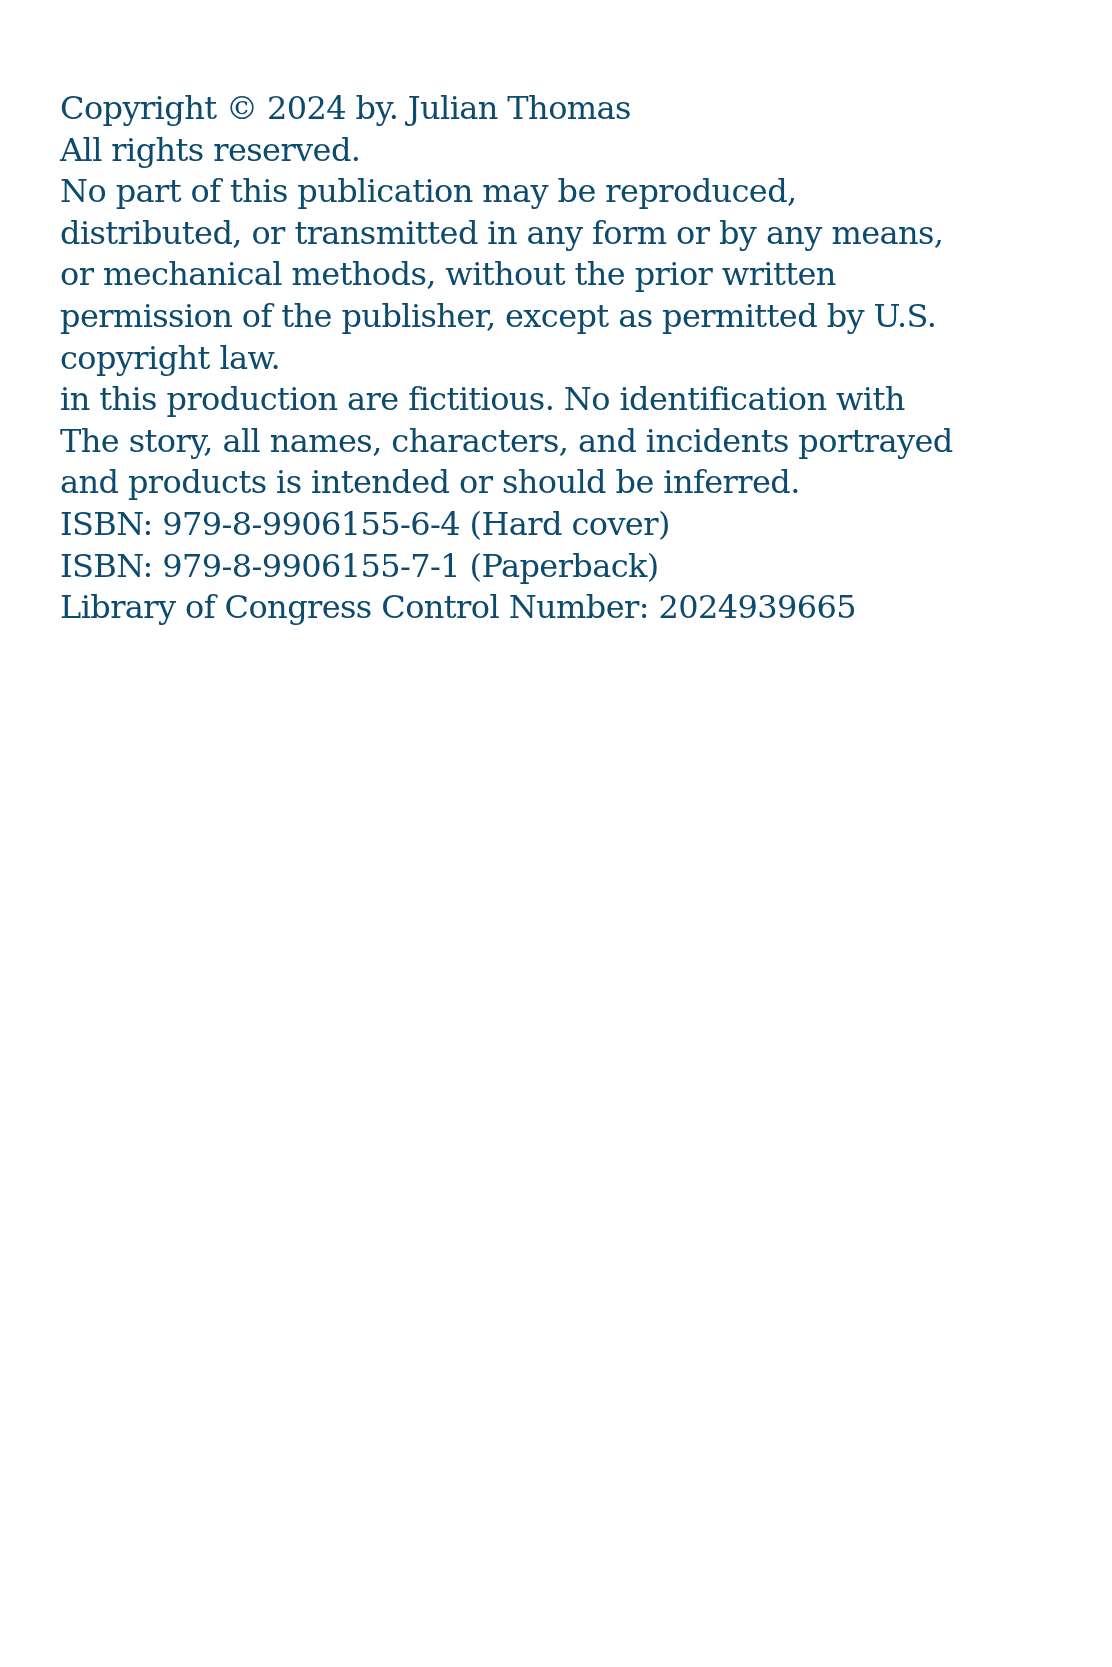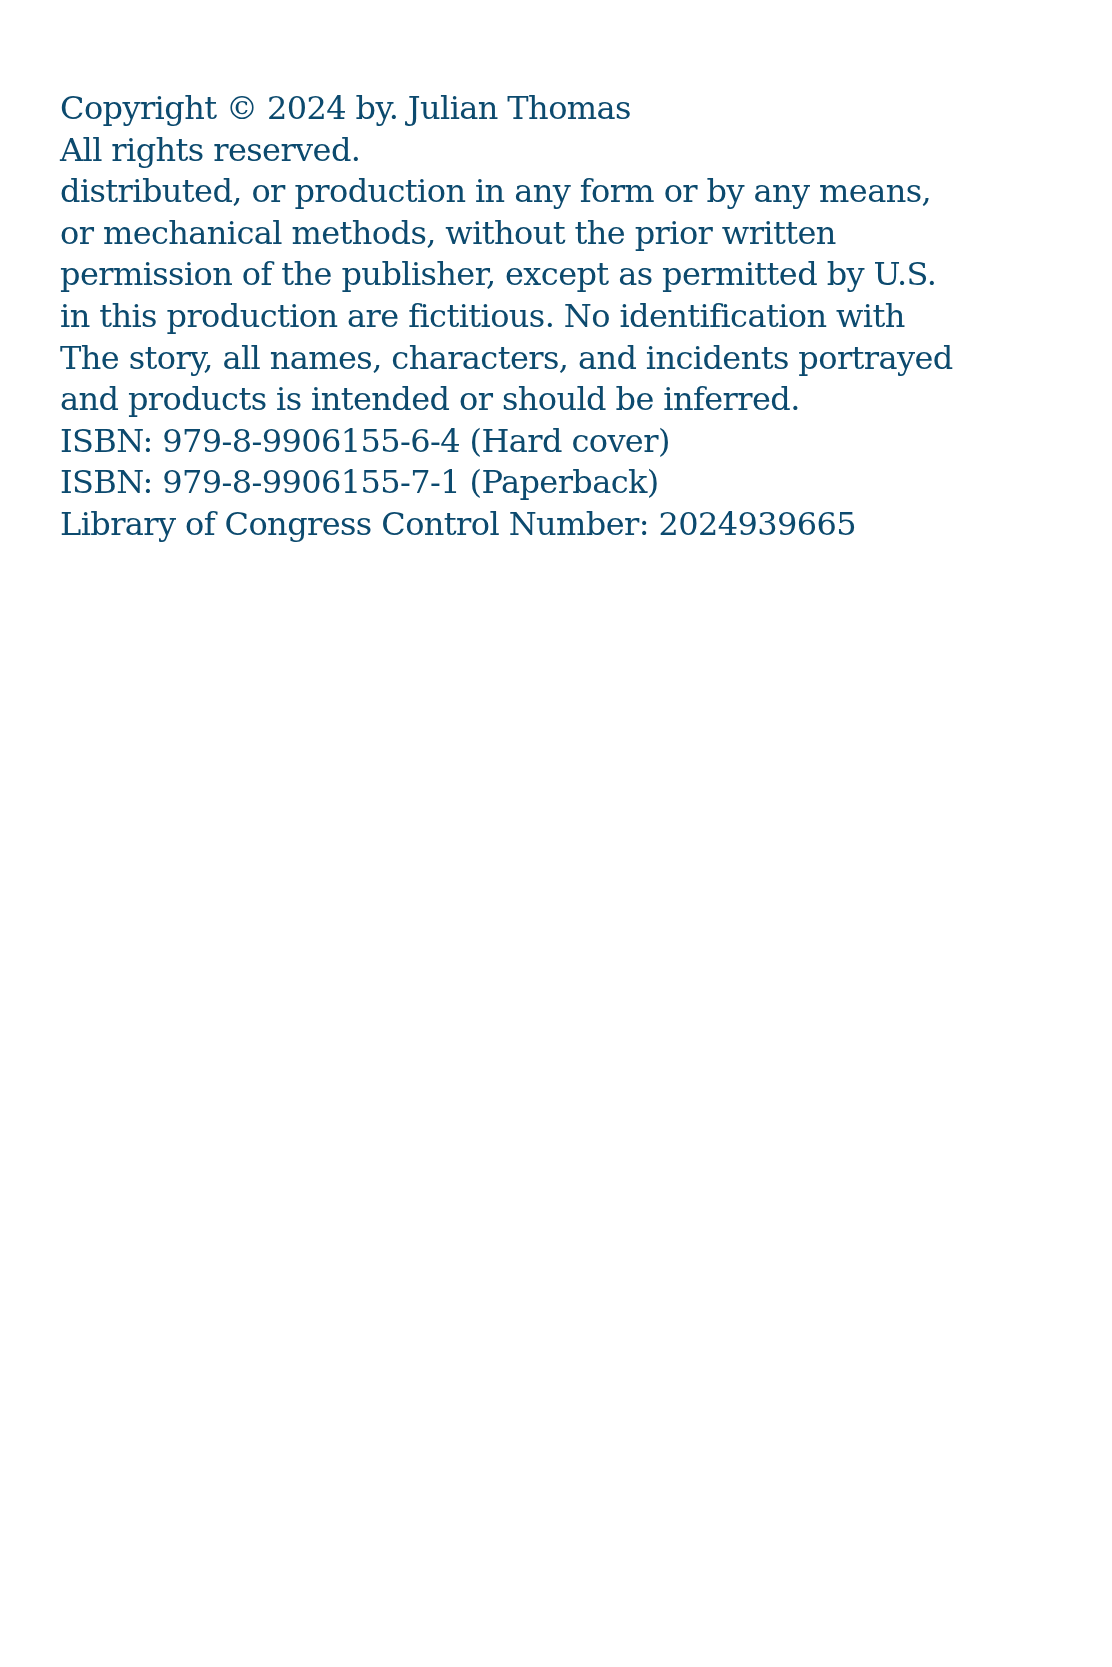--- a/index.html
+++ b/index.html
@@ -38,23 +38,25 @@
       white-space: nowrap;
     }
   </style>
 </head>
 <body>
 
 <div class="page">
   <div class="copyright-block">
     <span class="line">Copyright © 2024 by. Julian Thomas</span>
     <span class="line">All rights reserved.</span>
-    <span class="line">distributed, or production in any form or by any means,</span>
+    <span class="line">No part of this publication may be reproduced,</span>
+    <span class="line">distributed, or transmitted in any form or by any means,</span>
     <span class="line">or mechanical methods, without the prior written</span>
     <span class="line">permission of the publisher, except as permitted by U.S.</span>
+    <span class="line">copyright law.</span>
     <span class="line">in this production are fictitious. No identification with</span>
     <span class="line">The story, all names, characters, and incidents portrayed</span>
     <span class="line">and products is intended or should be inferred.</span>
     <span class="line">ISBN: 979-8-9906155-6-4 (Hard cover)</span>
     <span class="line">ISBN: 979-8-9906155-7-1 (Paperback)</span>
     <span class="line">Library of Congress Control Number: 2024939665</span>
   </div>
 </div>
 
 </body></html>

